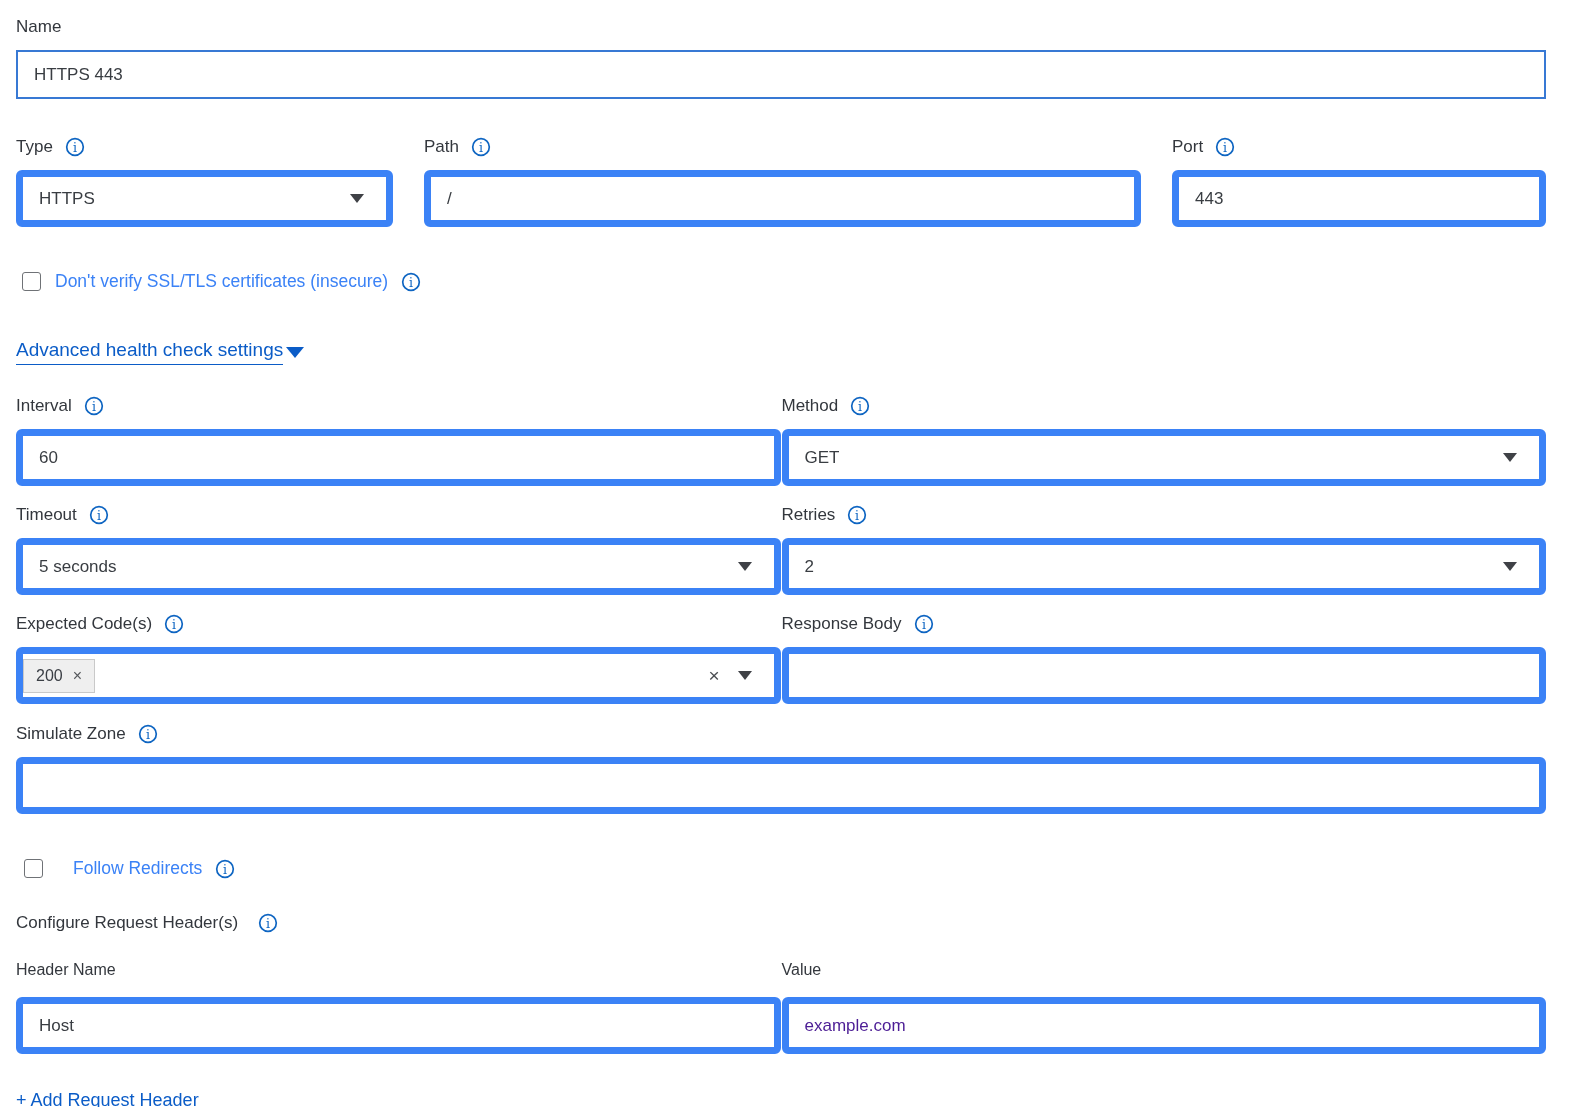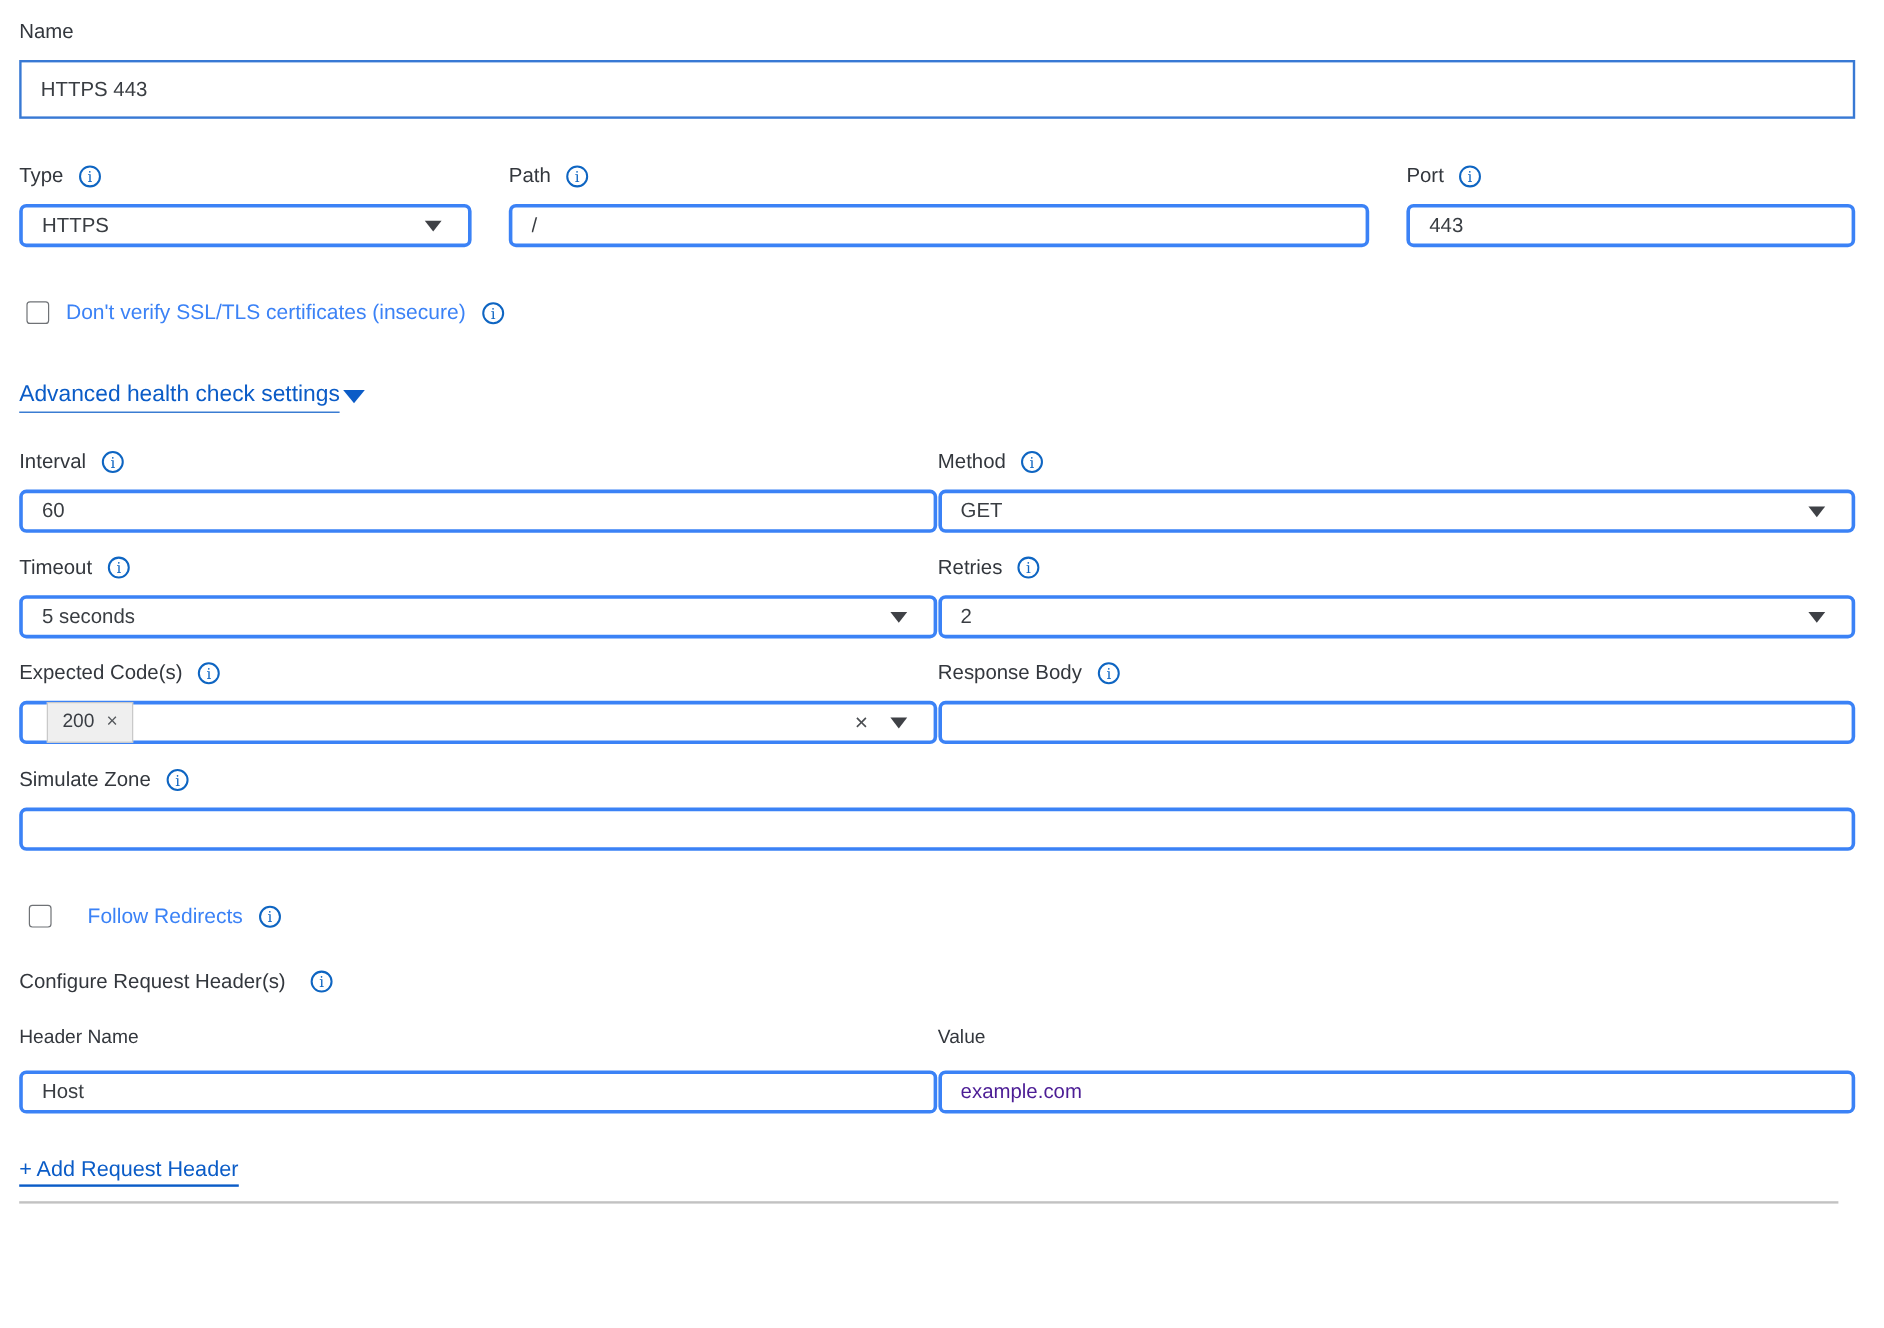--- a/index.html
+++ b/index.html
@@ -15,22 +15,22 @@
     font-size: 17px;
     line-height: 22px;
     color: #33373d;
     display: inline-block;
   }
   .label-row { display: flex; align-items: center; gap: 12px; margin-bottom: 12px; }
   .info-icon { display: inline-flex; align-items: center; cursor: pointer; }
 
   .text-input, .select {
     width: 100%;
-    height: 36px;
-    border: 3px solid #3b82f6;
+    height: 57px;
+    border: 7px solid #3b82f6;
     border-radius: 6px;
     background: #fff;
     font-family: "Liberation Sans", sans-serif;
     font-size: 17px;
     color: #393d42;
     padding: 0 16px;
     outline: none;
   }
   .text-input.focused {
     border: 2px solid #3879d4;
@@ -100,21 +100,21 @@
     width: 0; height: 0;
     border-left: 9px solid transparent;
     border-right: 9px solid transparent;
     border-top: 11px solid #0b5cc7;
     display: inline-block;
     margin-left: 3px;
     position: relative;
     top: 2px;
   }
 
-  .multi { padding-left: 20px; }
+  .multi { padding-left: 0; }
   .chip {
     display: inline-flex;
     align-items: center;
     gap: 10px;
     background: #efefef;
     border: 1px solid #c9c9c9;
     padding: 7px 12px;
     font-size: 16px;
     color: #3a3e44;
     cursor: default;

